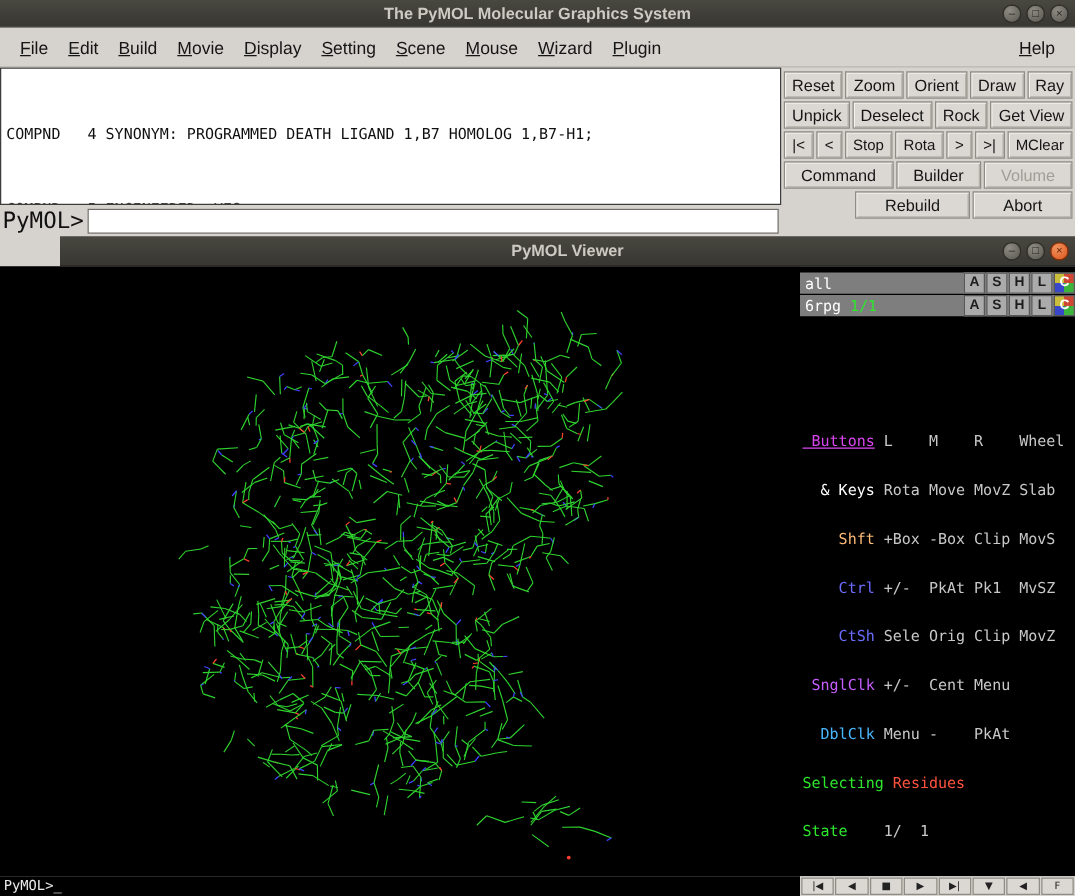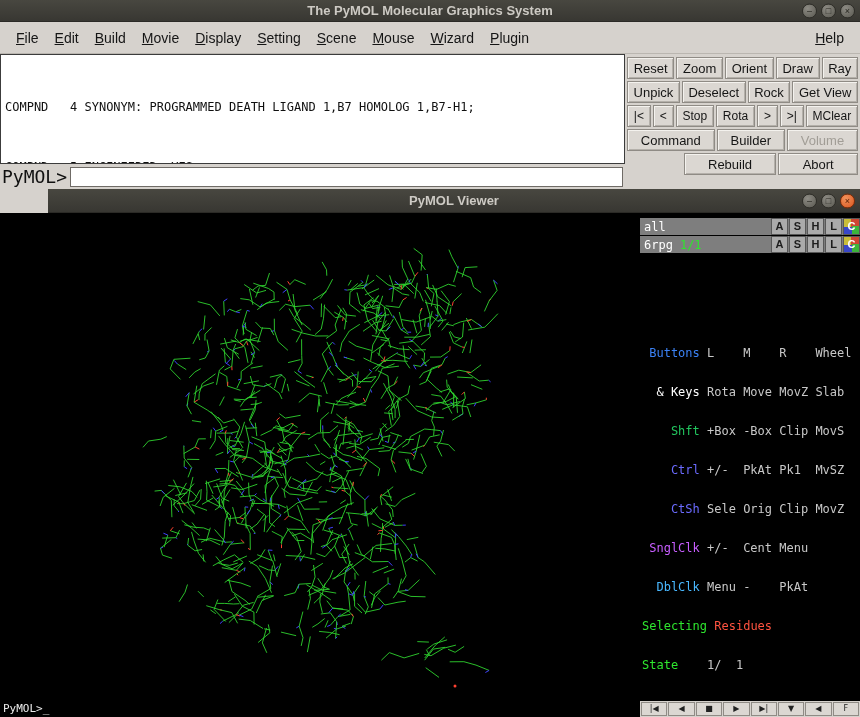--- a/index.html
+++ b/index.html
@@ -1540,23 +1540,23 @@
         <div class="obj-actions">
           <button class="obj-btn">A</button>
           <button class="obj-btn">S</button>
           <button class="obj-btn">H</button>
           <button class="obj-btn">L</button>
           <button class="obj-btn color-btn">C</button>
         </div>
       </div>
 
       <div class="mouse-panel">
-        <div><span style="color: #3b82f6;"> Buttons</span><span> L    M    R    Wheel</span></div>
+        <div><span style="color: #d946ef; text-decoration: underline;"> Buttons</span><span> L    M    R    Wheel</span></div>
         <div><span style="color: #ffffff;">  &amp; Keys</span><span> Rota Move MovZ Slab</span></div>
-        <div><span style="color: #22c55e; text-align: right;">    Shft</span><span> +Box -Box Clip MovS</span></div>
+        <div><span style="color: #fdba74; text-align: right;">    Shft</span><span> +Box -Box Clip MovS</span></div>
         <div><span style="color: rgb(107, 107, 255);">    Ctrl</span><span> +/-  PkAt Pk1  MvSZ</span></div>
         <div><span style="color: rgb(107, 107, 255);">    CtSh</span><span> Sele Orig Clip MovZ</span></div>
         <div><span style="color: rgb(200, 94, 255);"> SnglClk</span><span> +/-  Cent Menu</span></div>
         <div><span style="color: rgb(73, 184, 255);">  DblClk</span><span> Menu -    PkAt</span></div>
         <div><span style="color: rgb(46, 230, 46);">Selecting</span><span style="color: rgb(255, 83, 64);"> Residues</span></div>
         <div><span style="color: rgb(46, 230, 46);">State</span><span>    1/  1</span></div>
       </div>
     </div>
   </div>
 

